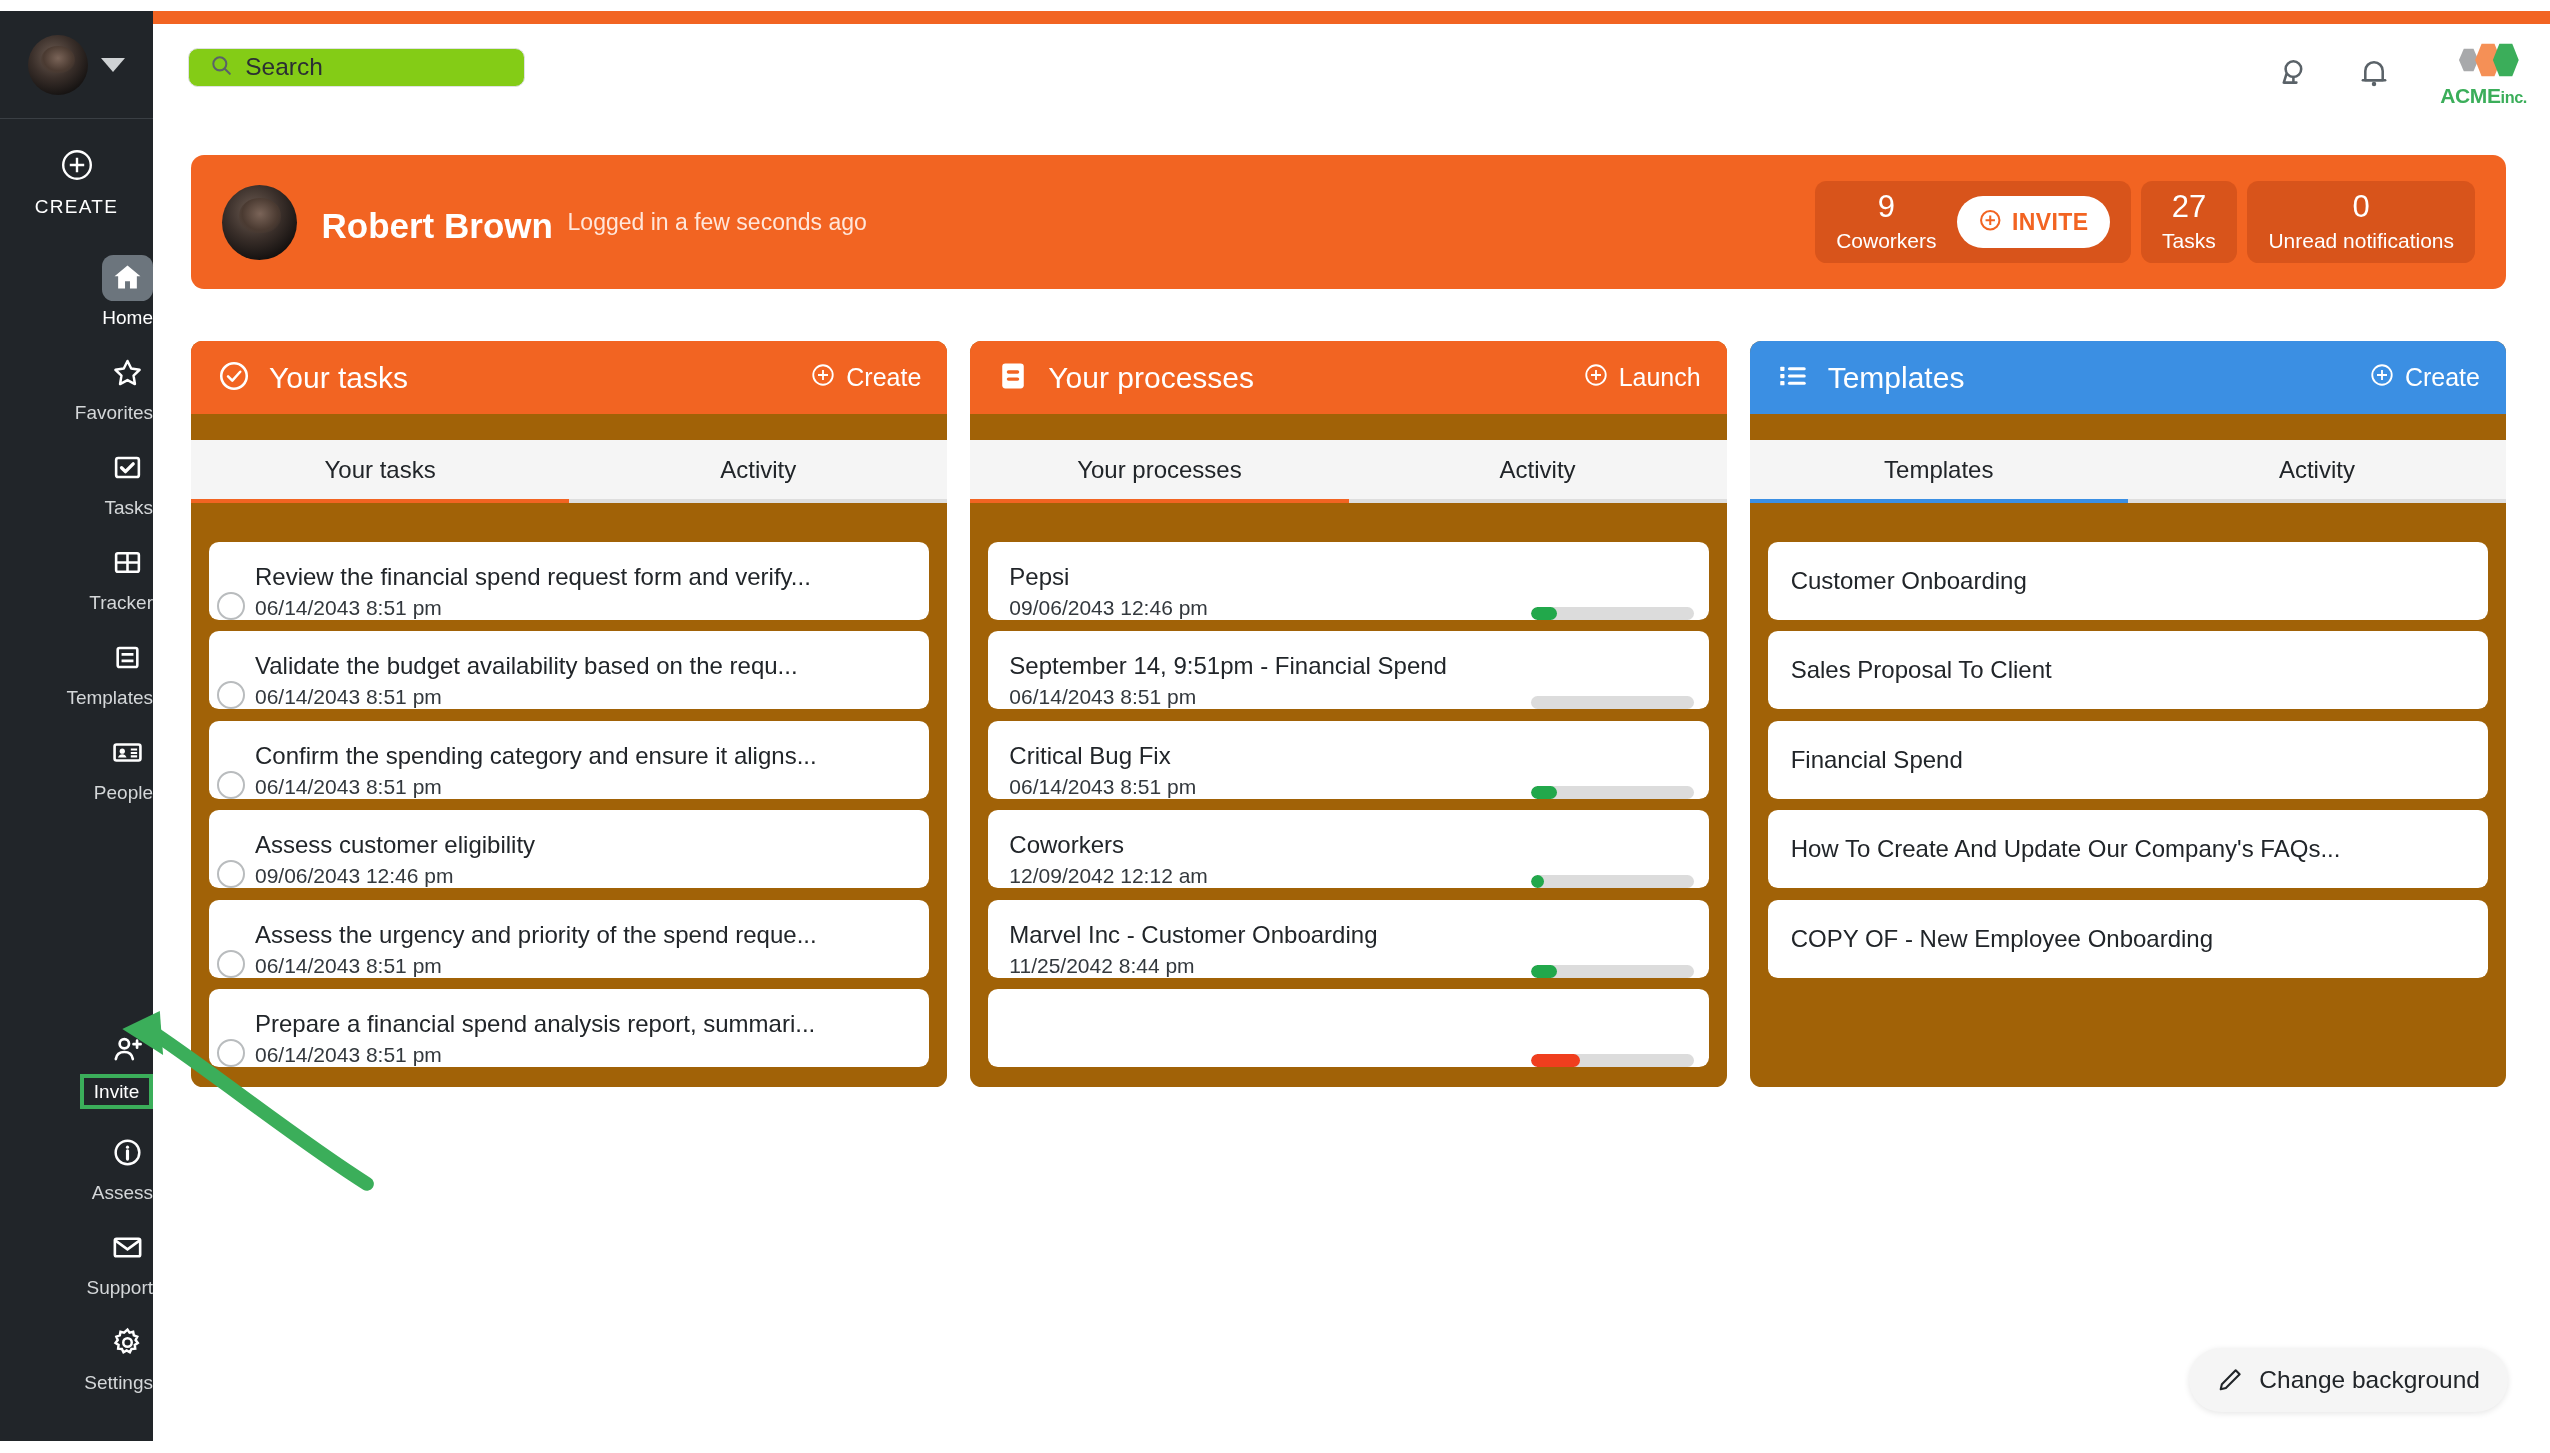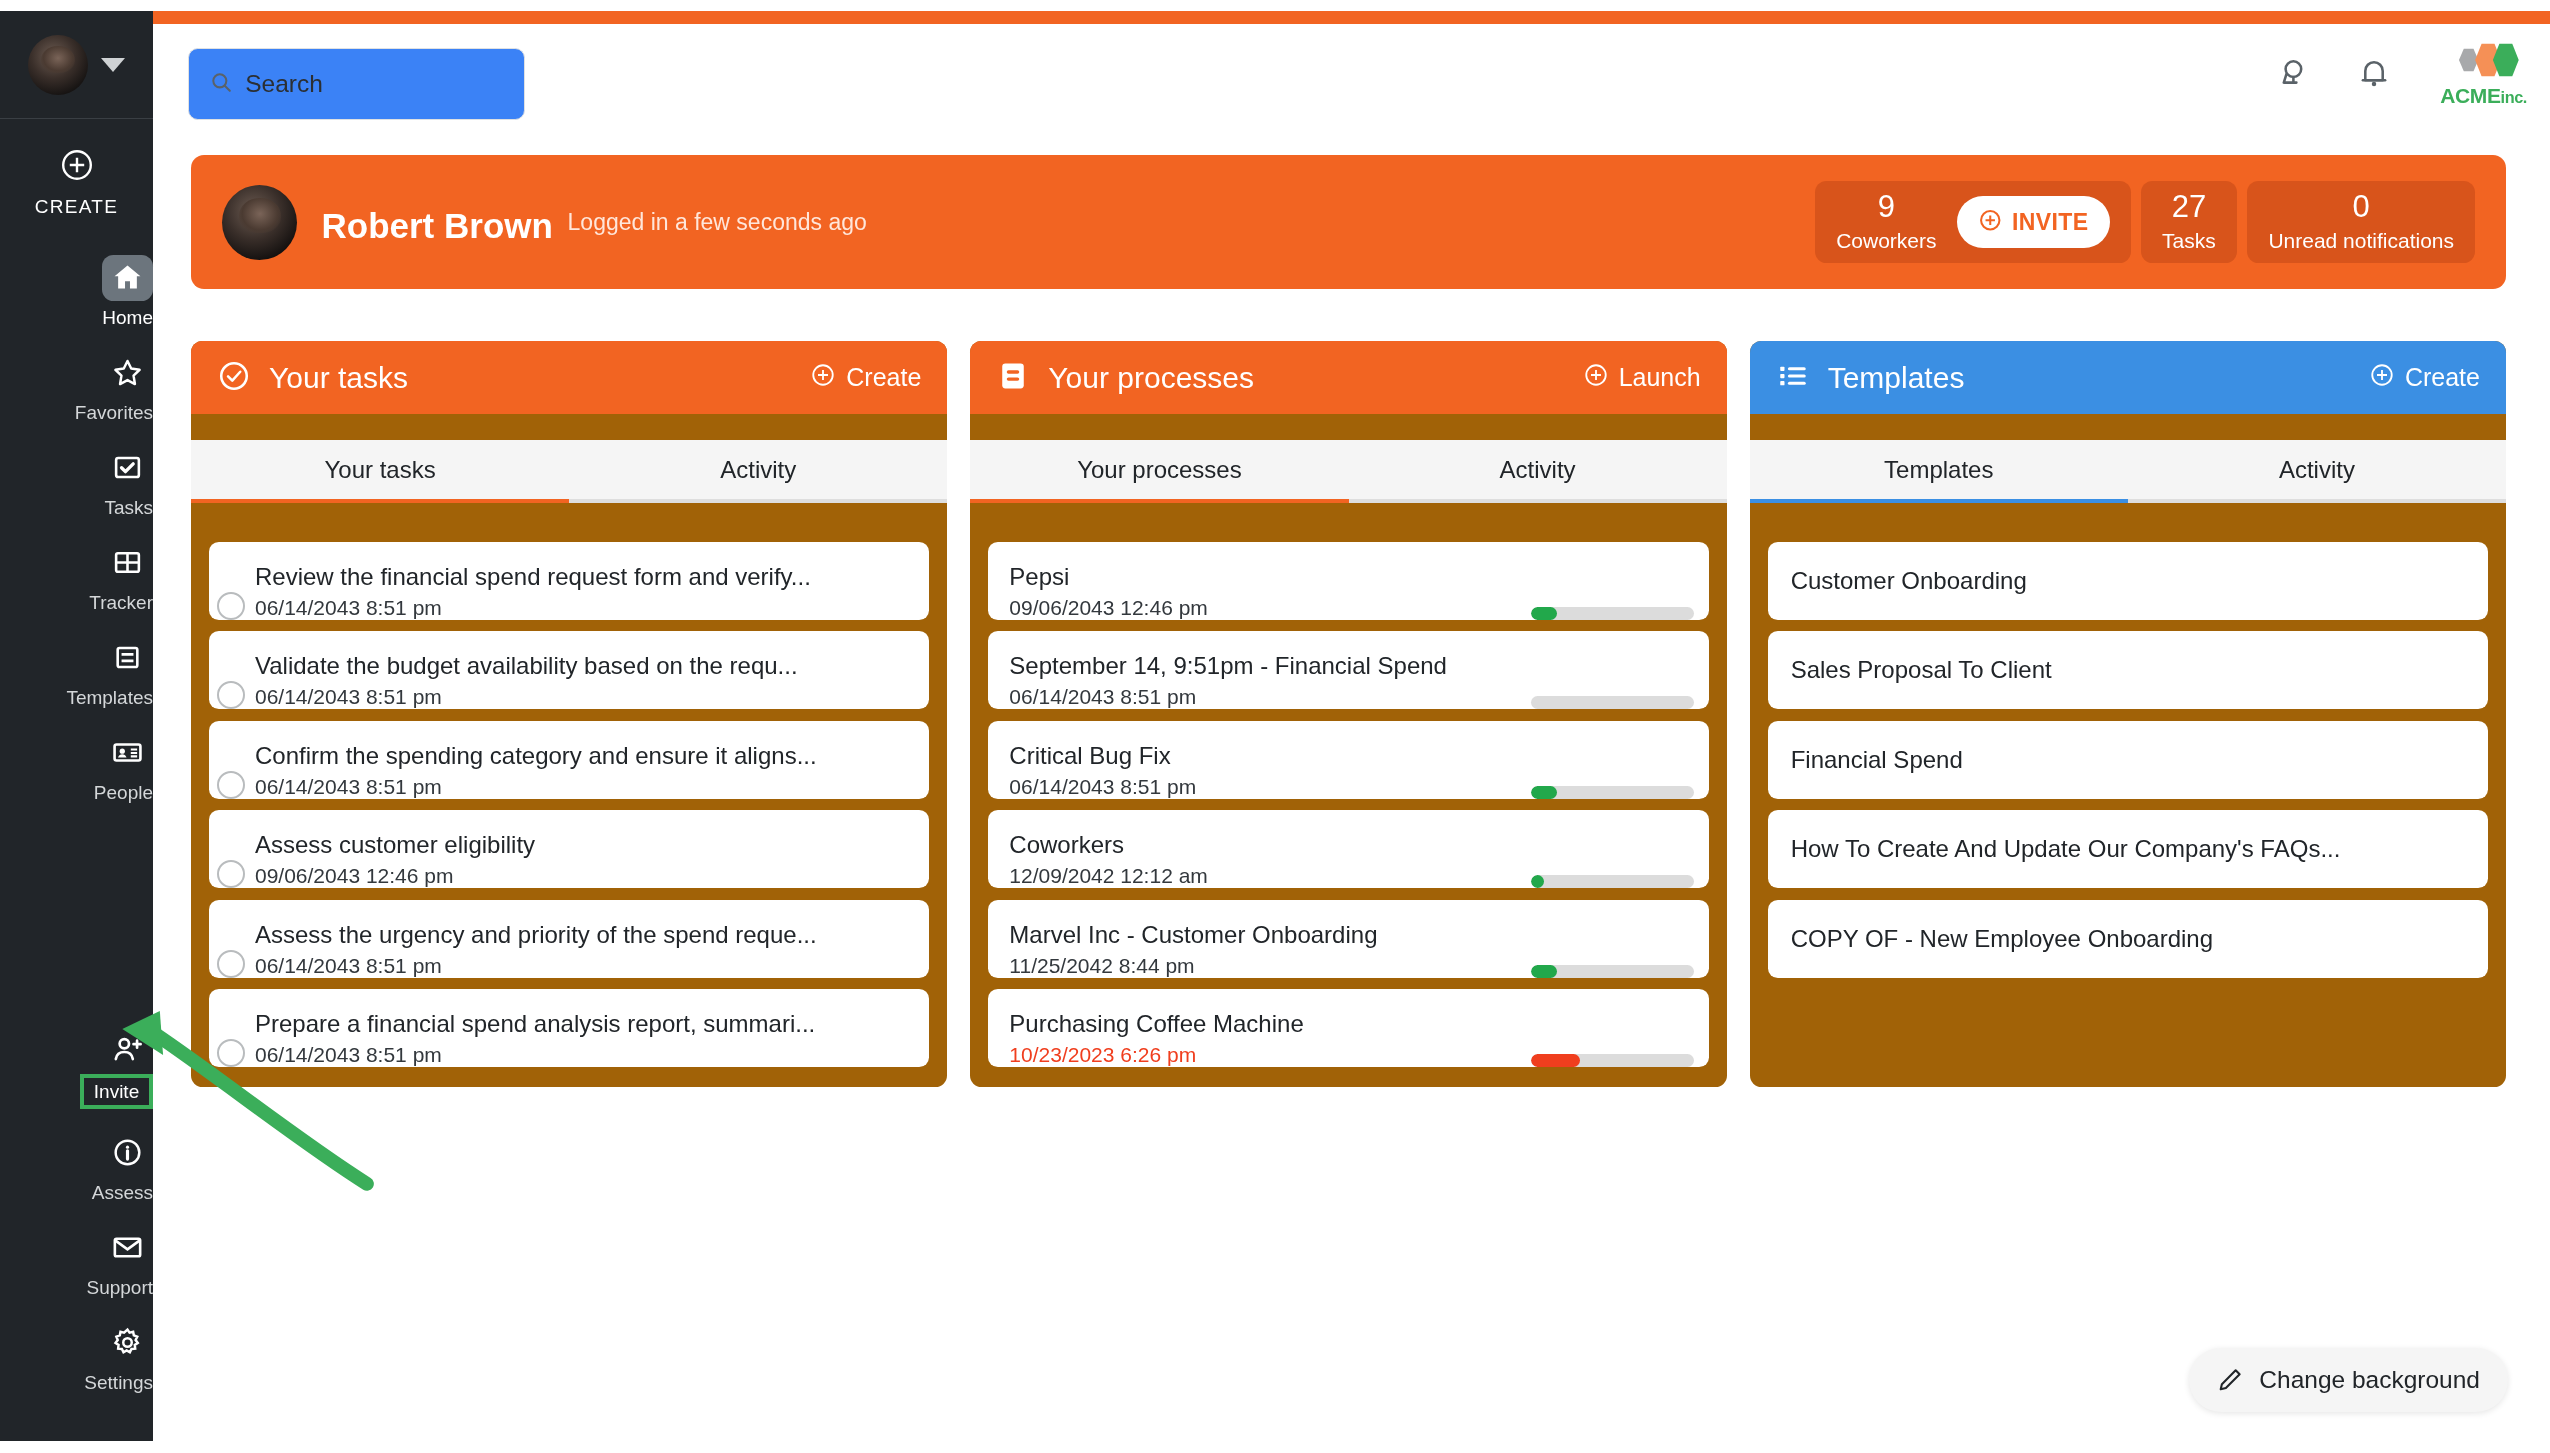--- a/index.html
+++ b/index.html
@@ -50,22 +50,22 @@
 
   .side-bottom { margin-top: auto; width: 100%; display: flex; flex-direction: column; align-items: center; padding-bottom: 38px; }
   .nav-item.invite .nav-label {
     border: 4.9px solid #3BAE5A; background: #212529; color: #ffffff;
     padding: 2.4px 9.8px; margin-top: 1.6px;
   }
 
   
   .header { position: absolute; left: 153px; top: 24.5px; right: 0; height: 96px; background: #ffffff; }
   .search-box {
-    position: absolute; left: 35px; top: 23px; width: 337px; height: 72px;
-    border: 1.6px solid #dfe1e3; border-radius: 9.8px; background: #3b82f6;
+    position: absolute; left: 35px; top: 23px; width: 337px; height: 39px;
+    border: 1.6px solid #dfe1e3; border-radius: 9.8px; background: #84cc16;
     display: flex; align-items: center; gap: 12.2px; padding: 0 19.6px;
   }
   .search-placeholder { color: #2b2f33; font-size: 24.5px; }
   .header-right { position: absolute; right: 23px; top: 14.7px; display: flex; align-items: center; gap: 34px; }
   .hicon { width: 46px; height: 46px; display: flex; align-items: center; justify-content: center; cursor: pointer; }
   .logo-wrap { display: flex; flex-direction: column; align-items: center; gap: 2.4px; margin-left: 9.8px; }
   .logo-text { font-size: 21px; font-weight: bold; color: #3BAE5A; letter-spacing: -0.4px; }
   .logo-text .inc { font-size: 16.3px; }
 
   
@@ -482,24 +482,20 @@
         <div class="row" style="padding-left:21px">
           <div class="row-text">
             <span class="row-title">Marvel Inc - Customer Onboarding</span>
             <span class="row-sub">11/25/2042 8:44 pm</span>
           </div>
           <div class="progress">
               <i style="width:16%;background:#22A84B"></i>
             </div>
         </div>
         <div class="row" style="padding-left:21px">
-          <div class="row-text">
-            <span class="row-title">Purchasing Coffee Machine</span>
-            <span class="row-sub overdue">10/23/2023 6:26 pm</span>
-          </div>
           <div class="progress">
               <i style="width:30%;background:#F03E1E"></i>
             </div>
         </div>
       </div>
     </div>
 
     <div class="card">
       <div class="card-head blue">
         <span>

